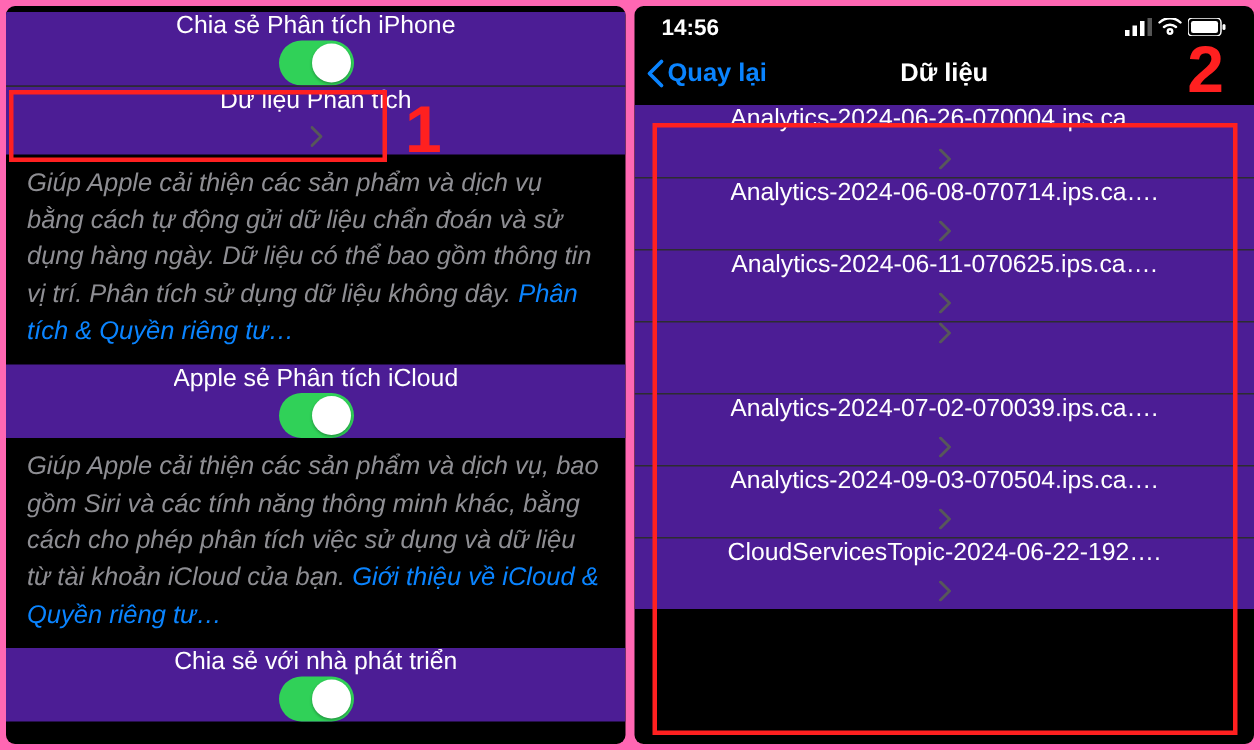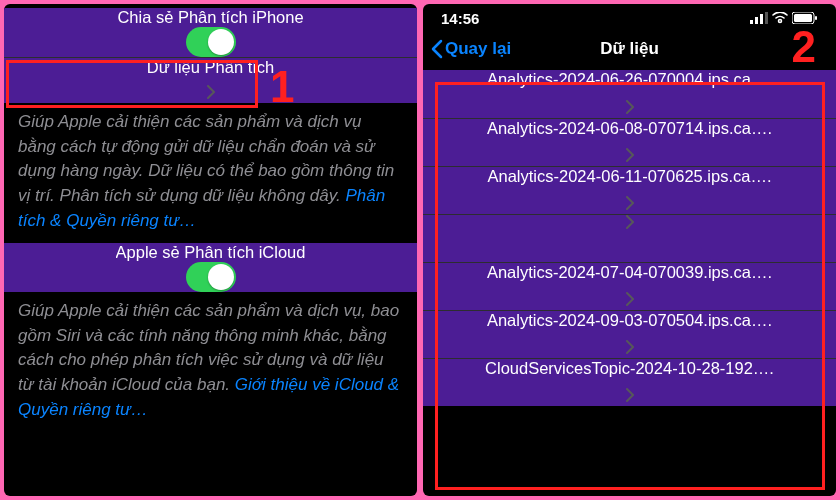--- a/index.html
+++ b/index.html
@@ -57,20 +57,28 @@
       <span class="cell-label">Apple sẻ Phân tích iCloud</span>
       <div class="toggle on">
           <div class="knob"></div>
         </div>
     </div>
   </div>
   <div class="footer">
     <span>Giúp Apple cải thiện các sản phẩm và dịch vụ, bao gồm Siri và các tính năng thông minh khác, bằng cách cho phép phân tích việc sử dụng và dữ liệu từ tài khoản iCloud của bạn. </span><a href="#">Giới thiệu về iCloud &amp; Quyền riêng tư…</a>
   </div>
 
+  <div class="list">
+    <div class="cell">
+      <span class="cell-label">Chia sẻ với nhà phát triển</span>
+      <div class="toggle on">
+          <div class="knob"></div>
+        </div>
+    </div>
+  </div>
 
   <div class="redbox" style="left:2px; top:56px; width:252px; height:48px;"></div>
   <div class="annot" style="left:266px; top:58px;">1</div>
 </div>
 
 <div class="phone">
   <div class="statusbar">
     <span>14:56</span>
     <span class="sb-right">
       <svg width="18" height="12" viewBox="0 0 18 12">
@@ -117,33 +125,33 @@
         <span class="chevron"><svg width="8" height="14" viewBox="0 0 8 14">
             <path d="M1 1l6 6-6 6" stroke="currentColor" stroke-width="2" fill="none" stroke-linecap="round"></path>
           </svg></span>
       </div>
       <div class="cell row">
         <span class="chevron"><svg width="8" height="14" viewBox="0 0 8 14">
             <path d="M1 1l6 6-6 6" stroke="currentColor" stroke-width="2" fill="none" stroke-linecap="round"></path>
           </svg></span>
       </div>
       <div class="cell row">
-        <span class="cell-label">Analytics-2024-07-04-070039.ips.ca….</span>
+        <span class="cell-label">Analytics-2024-07-02-070039.ips.ca….</span>
         <span class="chevron"><svg width="8" height="14" viewBox="0 0 8 14">
             <path d="M1 1l6 6-6 6" stroke="currentColor" stroke-width="2" fill="none" stroke-linecap="round"></path>
           </svg></span>
       </div>
       <div class="cell row">
         <span class="cell-label">Analytics-2024-09-03-070504.ips.ca….</span>
         <span class="chevron"><svg width="8" height="14" viewBox="0 0 8 14">
             <path d="M1 1l6 6-6 6" stroke="currentColor" stroke-width="2" fill="none" stroke-linecap="round"></path>
           </svg></span>
       </div>
       <div class="cell row">
-        <span class="cell-label">CloudServicesTopic-2024-10-28-192….</span>
+        <span class="cell-label">CloudServicesTopic-2024-06-22-192….</span>
         <span class="chevron"><svg width="8" height="14" viewBox="0 0 8 14">
             <path d="M1 1l6 6-6 6" stroke="currentColor" stroke-width="2" fill="none" stroke-linecap="round"></path>
           </svg></span>
       </div>
     </div>
 
   <div class="redbox" style="left:12px; top:78px; width:390px; height:408px;"></div>
   <div class="annot" style="right:20px; top:18px;">2</div>
 </div>
 

